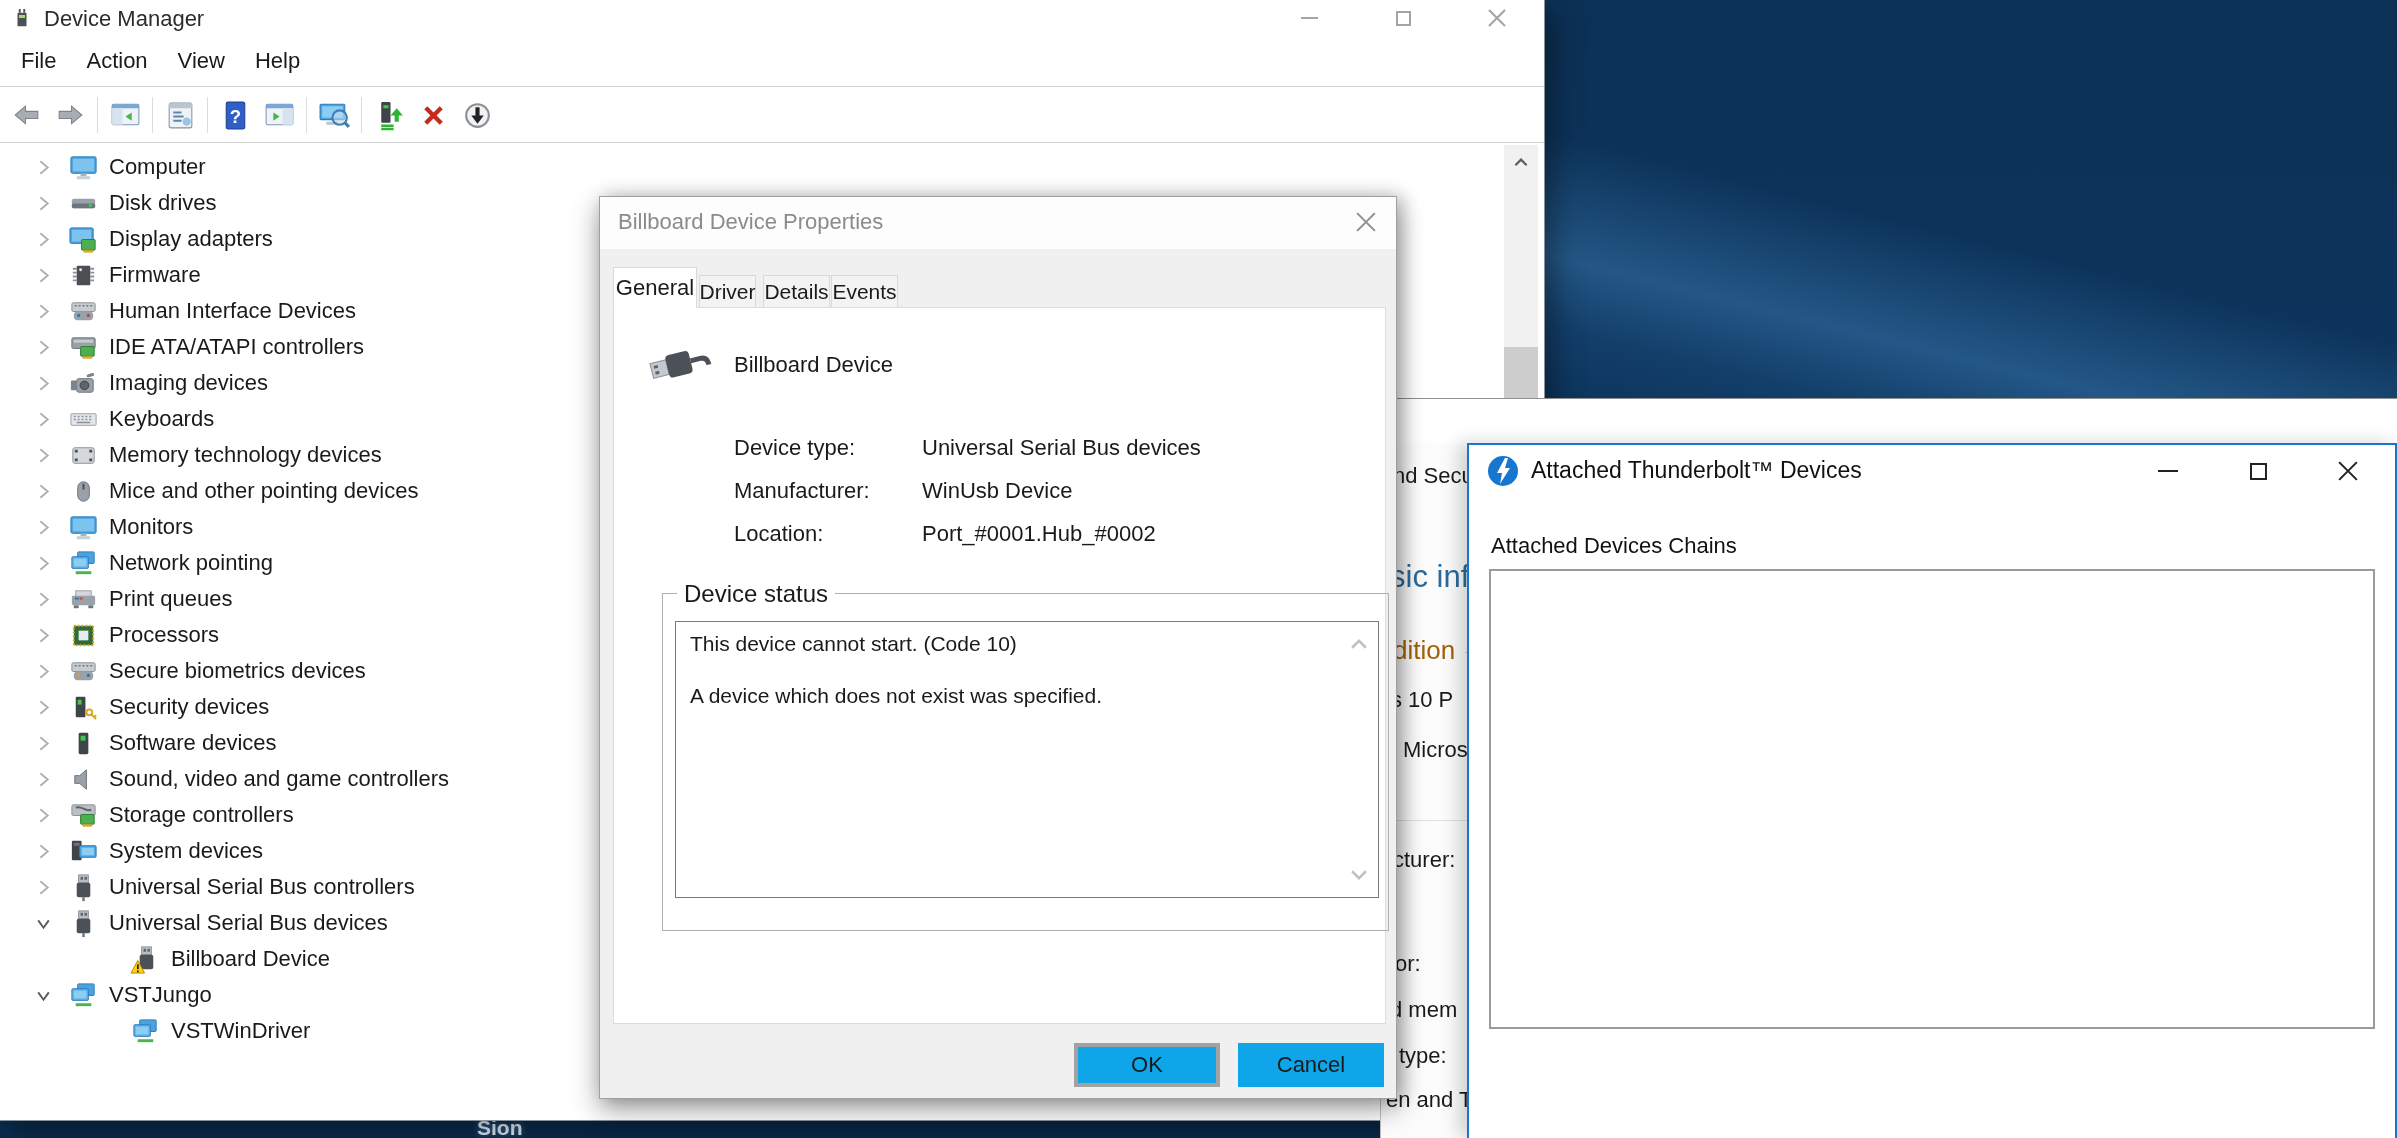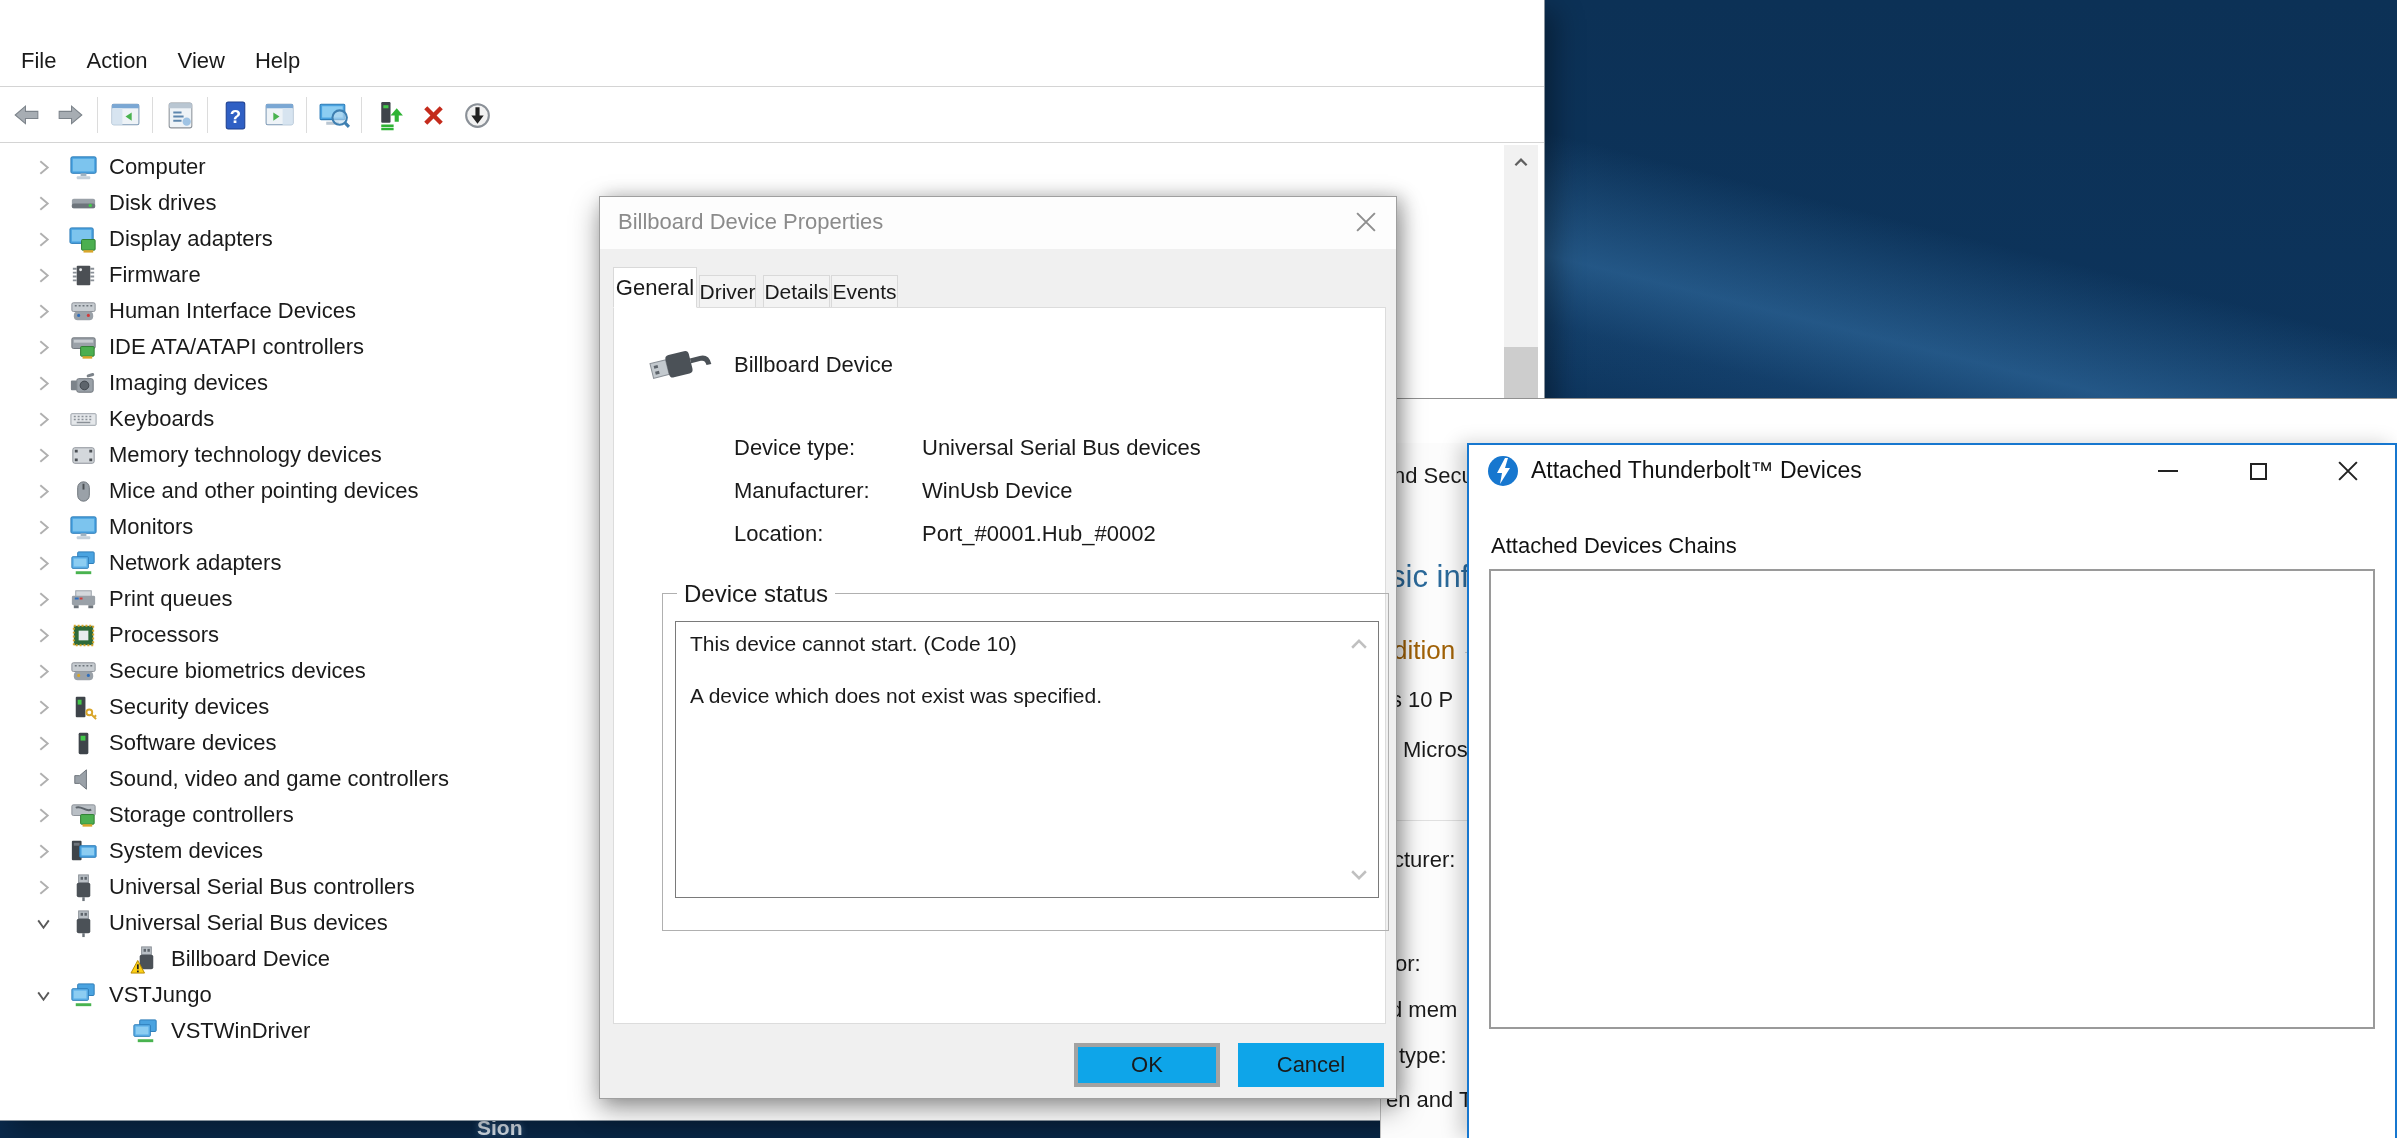--- a/index.html
+++ b/index.html
@@ -98,20 +98,41 @@
 </style>
 </head>
 <body>
 
 <div class="desktop">
   <div class="beam"></div>
   <div class="desk-frag">Sion</div>
 </div>
 
 <div class="win dm">
+  <div class="dm-titlebar">
+    <span class="app-icon"><svg viewBox="0 0 32 32">
+          <rect x="10" y="9" width="12" height="18" rx="1" fill="#4b5157"></rect>
+          <path d="M13 9V4M19 9V4" stroke="#4b5157" stroke-width="2.5"></path>
+          <rect x="12" y="12" width="8" height="4" fill="#9fe066"></rect>
+        </svg></span>
+    <span class="dm-title">Device Manager</span>
+    <div class="winctl">
+      <div class="wbtn">
+          <div class="g-min"></div>
+        </div>
+      <div class="wbtn">
+          <div class="g-max"></div>
+        </div>
+      <div class="wbtn">
+        <svg width="18" height="18" viewBox="0 0 18 18">
+            <path d="M1 1 L17 17 M17 1 L1 17" stroke="#a3a3a3" stroke-width="2" fill="none"></path>
+          </svg>
+      </div>
+    </div>
+  </div>
   <div class="dm-menubar" id="dm-menus">
       <div class="menu-item">File</div>
       <div class="menu-item">Action</div>
       <div class="menu-item">View</div>
       <div class="menu-item">Help</div>
     </div>
   <div class="dm-toolbar" id="dm-toolbar">
       <div class="tool-group">
         <div class="tool-btn">
           <span style="display: flex;">
@@ -395,21 +416,21 @@
           </svg>
         </span>
         <span class="tree-icon">
           <svg viewBox="0 0 32 32">
             <rect x="10" y="4" width="17" height="12" rx="1" fill="#4aa3e0" stroke="#2c7cb8"></rect>
             <rect x="4" y="9" width="17" height="12" rx="1" fill="#5fb2ea" stroke="#2c7cb8"></rect>
             <rect x="6" y="11" width="13" height="8" fill="#8ccdf2"></rect>
             <rect x="8" y="24" width="16" height="3" fill="#49b34f"></rect>
           </svg>
         </span>
-        <span class="tree-label">Network adapters</span>
+        <span class="tree-label">Network pointing</span>
       </div>
       <div class="tree-row lvl1" style="top: 436px;">
         <span class="expander">
           <svg viewBox="0 0 18 18">
             <path d="M6 3 L13 9 L6 15" stroke="#b0b0b0" stroke-width="1.8" fill="none"></path>
           </svg>
         </span>
         <span class="tree-icon">
           <svg viewBox="0 0 32 32">
             <rect x="8" y="7" width="16" height="6" fill="#d4d8dc" stroke="#9aa1a8"></rect>

